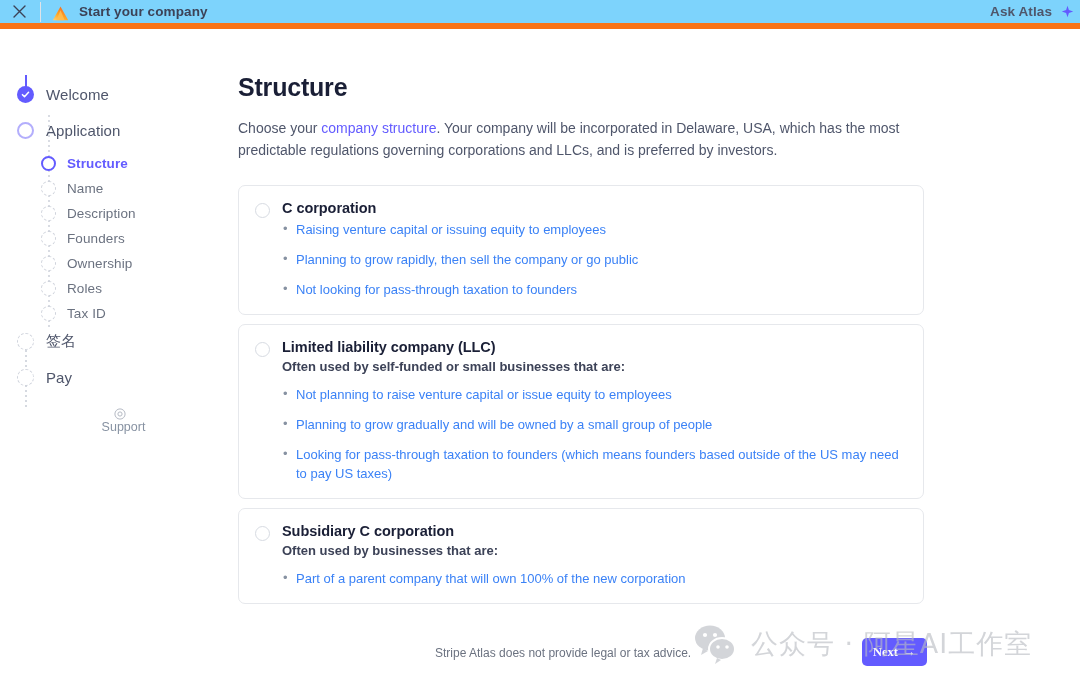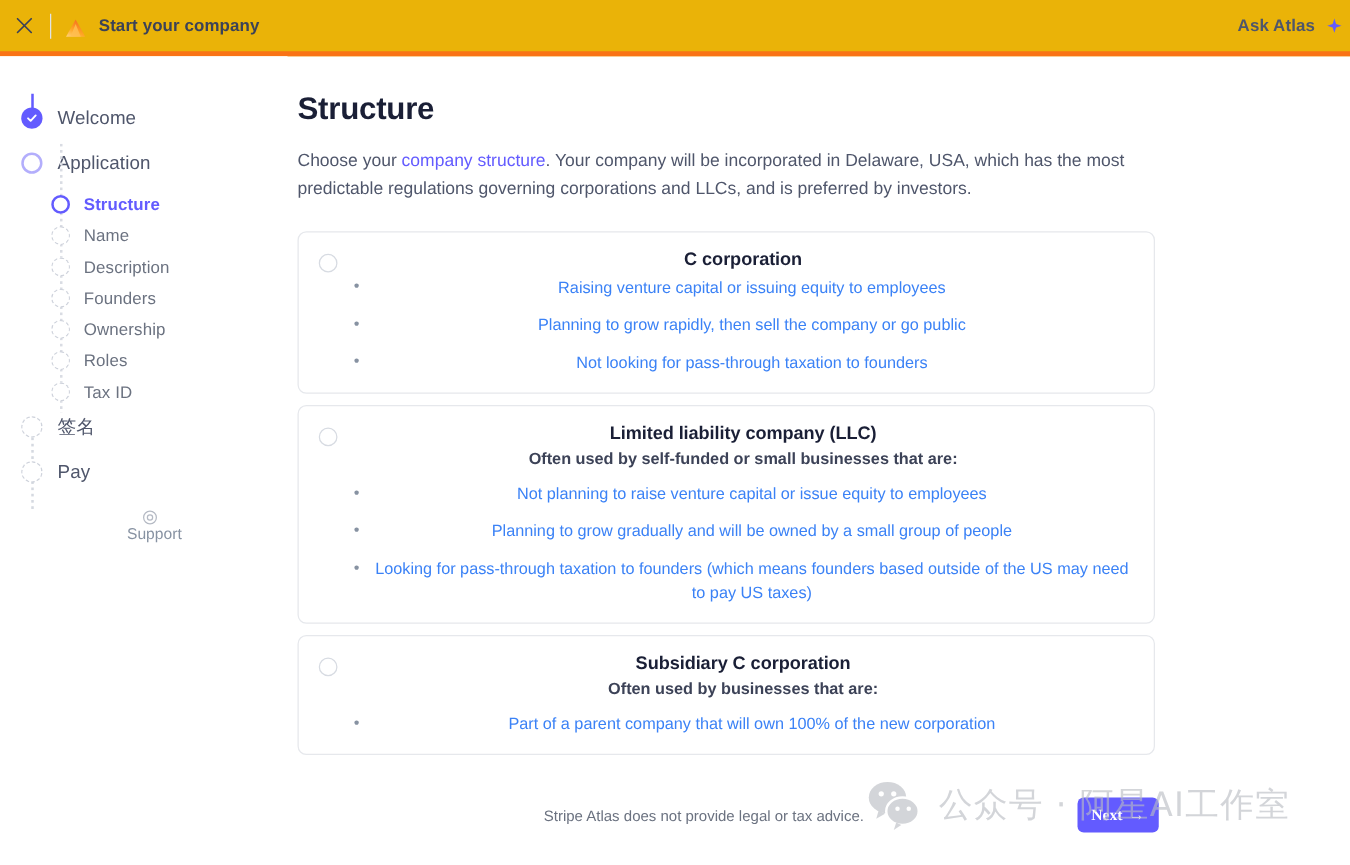--- a/index.html
+++ b/index.html
@@ -7,24 +7,24 @@
     width: 1080px; height: 692px;
     background: #ffffff;
     font-family: "Liberation Sans", sans-serif;
     color: #3c4257;
     overflow: hidden;
   }
 
   
   .topbar {
     position: absolute; top: 0; left: 0;
-    width: 1080px; height: 45px;
+    width: 1080px; height: 29px;
     display: flex; align-items: center;
-    border-bottom: 4px solid #f97316;
-    background: #eab308;
+    border-bottom: 6px solid #f97316;
+    background: #7dd3fc;
   }
   .close-btn {
     width: 30px; height: 30px; margin-left: 4px;
     display: flex; align-items: center; justify-content: center;
     cursor: pointer; color: #3c4257;
   }
   .close-btn svg { display: block; }
   .topbar-divider {
     width: 1px; height: 20px; background: #dfe3e8; margin: 0 10px 0 6px;
   }
@@ -117,21 +117,21 @@
     position: absolute; left: 8px; top: 72px; width: 672px;
     font-size: 14px; line-height: 22px; color: #4f566b;
   }
   .intro a { color: #635bff; text-decoration: none; }
 
   .cards { position: absolute; left: 8px; top: 140px; width: 686px; }
   .card {
     border: 1px solid #e6e8ec; border-radius: 7px;
     background: #fff; margin-bottom: 9px;
     padding: 14px 16px 15px 16px;
-    display: flex; cursor: pointer; text-align: center;
+    display: flex; cursor: pointer;
   }
   .radio {
     width: 15px; height: 15px; border-radius: 50%;
     border: 1.4px solid #d7dbe2; background: #fff;
     flex: 0 0 15px; margin-top: 3px; margin-right: 12px;
   }
   .card-body { flex: 1; }
   .card-title {
     font-size: 14.5px; font-weight: 700; color: #1a1f36;
     margin-bottom: 4px; letter-spacing: -.05px;

